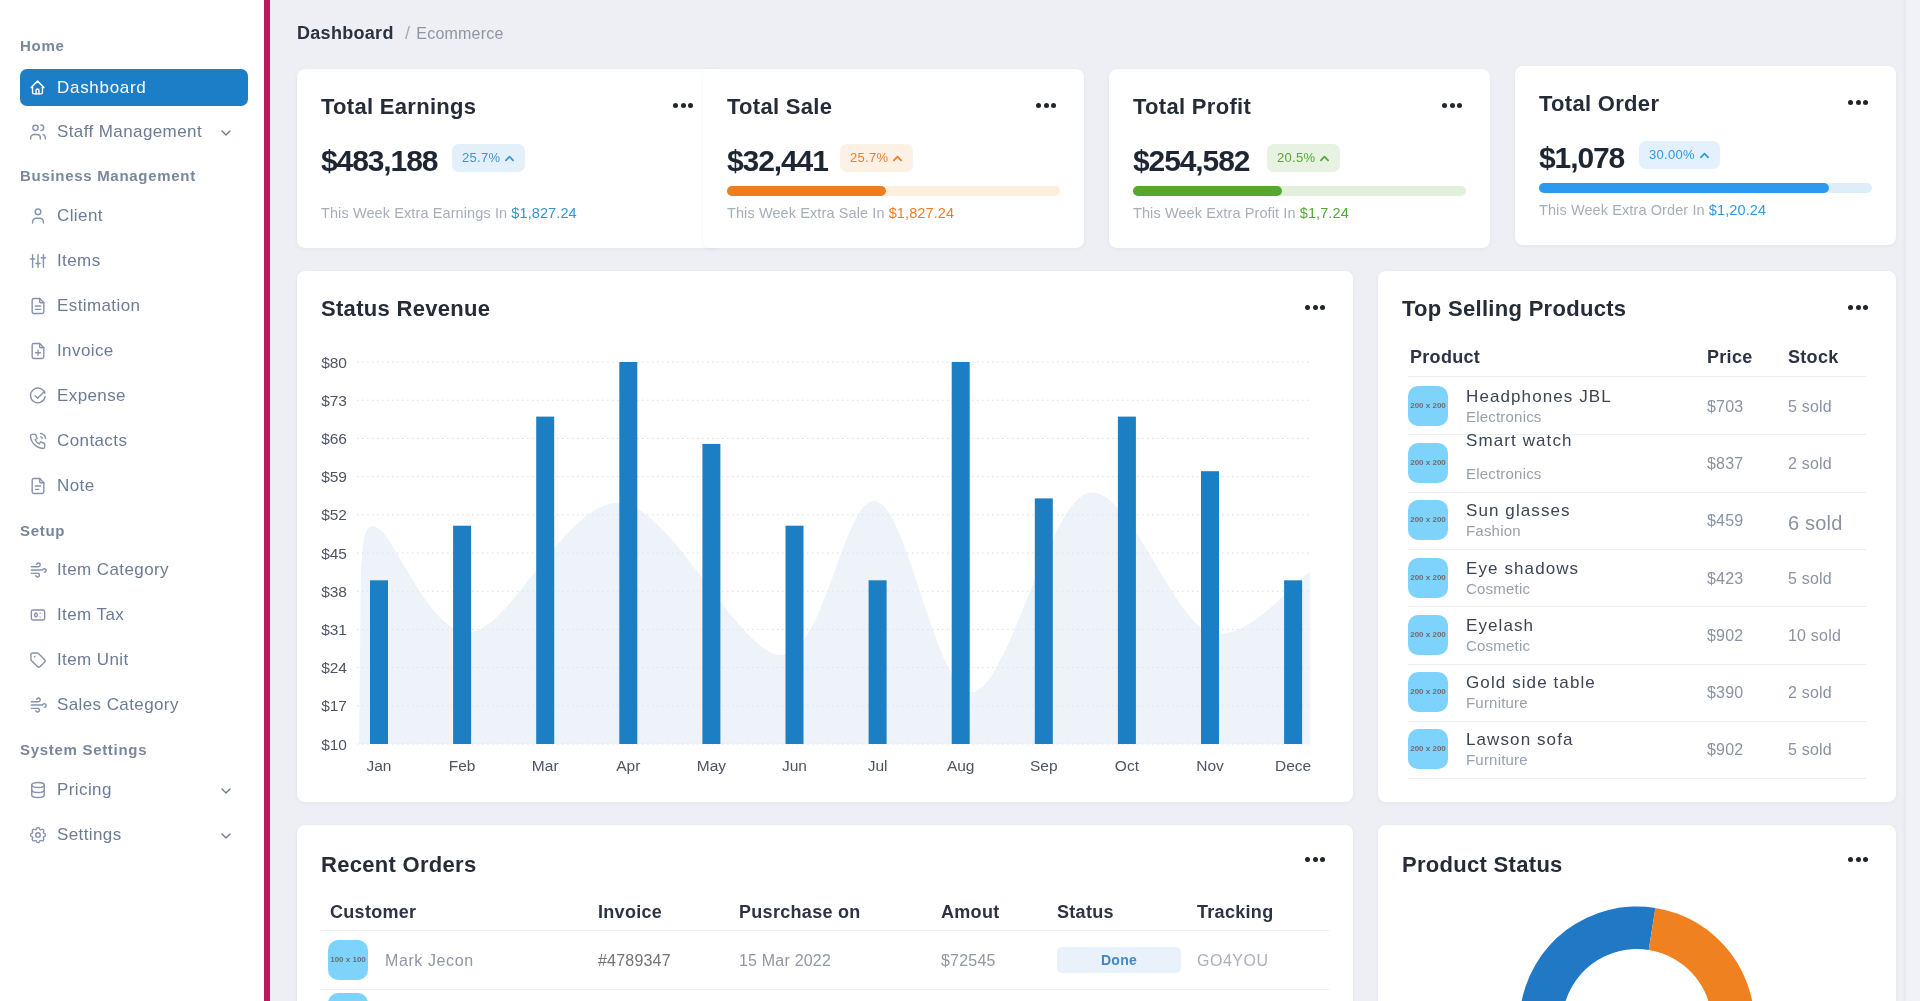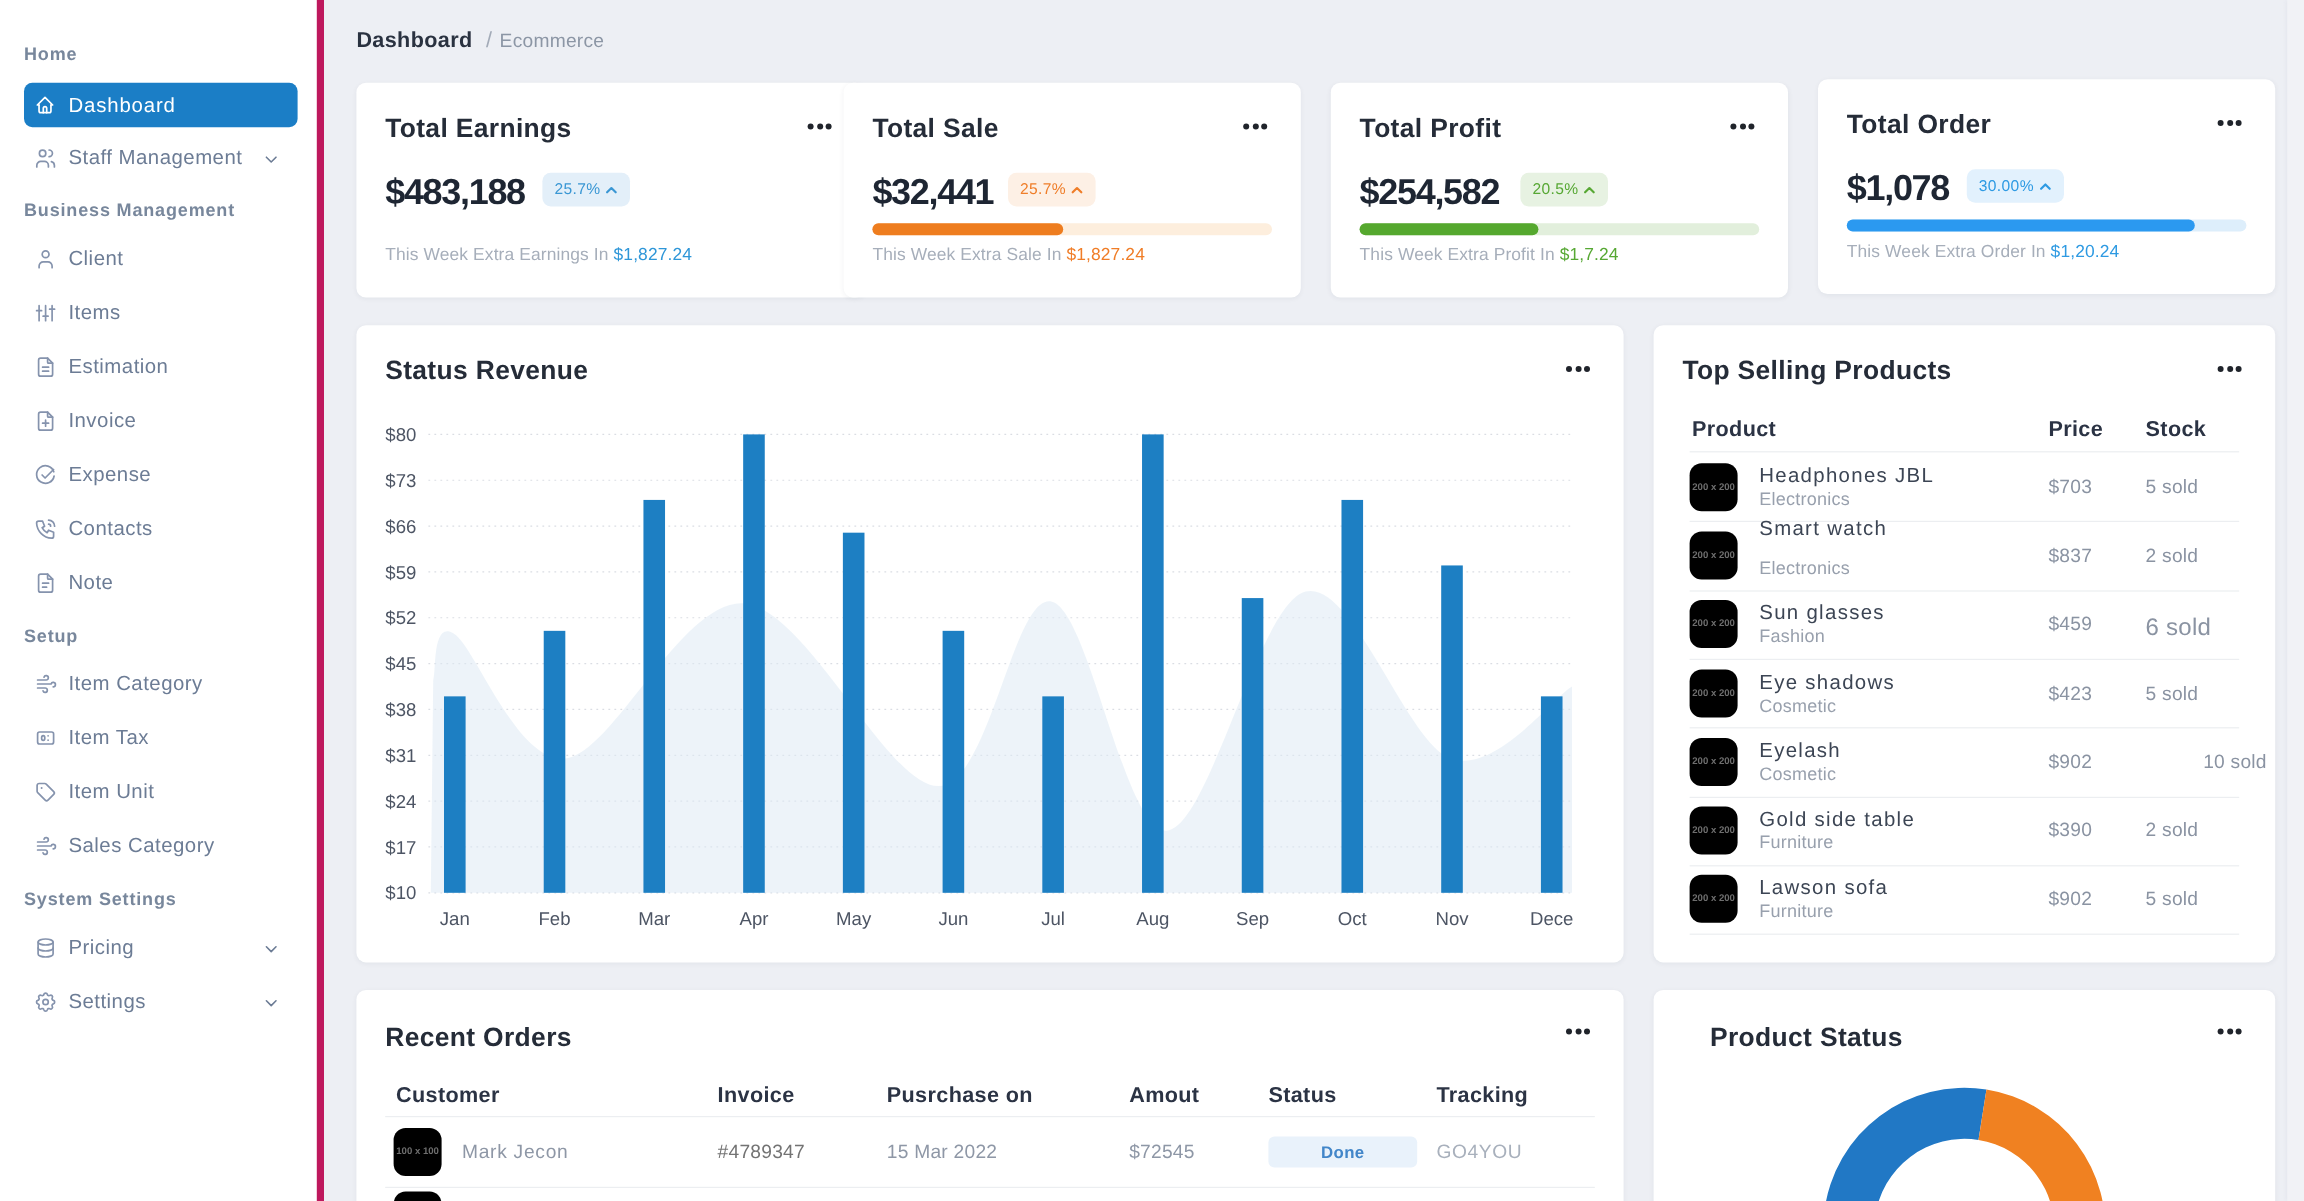--- a/index.html
+++ b/index.html
@@ -21,21 +21,21 @@
 .ctitle { position:absolute; left:24px; top:25px; font-size:22px; font-weight:bold; color:#252c38; letter-spacing:0.3px; }
 .dots { position:absolute; right:28px; top:34px; height:8px; }
 .dots i { display:inline-block; width:5px; height:5px; border-radius:50%; background:#20242b; margin-left:2.5px; vertical-align:top; }
 .statval { position:absolute; left:24px; top:75px; font-size:30px; font-weight:bold; color:#1e2633; letter-spacing:-1.1px; }
 .badge { position:absolute; top:75px; height:28px; border-radius:7px; font-size:13px; line-height:28px; padding:0 25px 0 10px; letter-spacing:0.3px; }
 .badge svg { position:absolute; right:10px; top:10px; }
 .track { position:absolute; left:24px; top:117px; height:10px; border-radius:5px; width:333px; }
 .fill { position:absolute; left:0; top:0; height:10px; border-radius:5px; }
 .stattxt { position:absolute; left:24px; top:136px; font-size:14.5px; color:#a6aeba; letter-spacing:0.1px; }
 .thead { font-size:18px; font-weight:bold; color:#2b3344; letter-spacing:0.3px; position:absolute; }
-.pimg { position:absolute; width:40px; height:40px; background:#000000; border-radius:10px; color:#6e6e6e; font-size:8px; font-weight:bold; text-align:center; line-height:40px; letter-spacing:0; }
+.pimg { position:absolute; width:40px; height:40px; background:#7dd3fc; border-radius:10px; color:#6e6e6e; font-size:8px; font-weight:bold; text-align:center; line-height:40px; letter-spacing:0; }
 .pname { font-size:17px; color:#3c4554; letter-spacing:1.1px; position:absolute; }
 .pcat { font-size:15px; color:#98a0ad; letter-spacing:0.2px; position:absolute; }
 .rowline { position:absolute; height:1px; background:#eceef1; }
 </style>
 </head>
 <body>
 <div style="position:absolute; right:0; top:0; width:14px; height:1001px; background:#f1f2f6; box-shadow:-2px 0 3px rgba(120,125,150,0.06); z-index:50;"></div>
 
 <div class="sidebar">
   <div class="slabel" style="top:37px;">Home</div>
@@ -329,21 +329,21 @@
       <div class="pimg" style="left:30px; top:287px;">200 x 200</div>
       <div class="pname" style="left:88px; top:288px;">Eye shadows</div>
       <div class="pcat" style="left:88px; top:309px;">Cosmetic</div>
       <div class="pcat" style="left:329px; top:299px; font-size:16px; color:#8a93a2;">$423</div>
       <div class="pcat" style="left:410px; top:299px; font-size:16px; color:#8a93a2;">5 sold</div>
       <div class="rowline" style="left:30px; top:335px; width:458px;"></div>
       <div class="pimg" style="left:30px; top:344px;">200 x 200</div>
       <div class="pname" style="left:88px; top:345px;">Eyelash</div>
       <div class="pcat" style="left:88px; top:366px;">Cosmetic</div>
       <div class="pcat" style="left:329px; top:356px; font-size:16px; color:#8a93a2;">$902</div>
-      <div class="pcat" style="left:410px; top:356px; font-size:16px; color:#8a93a2;margin-left:48px;">10 sold</div>
+      <div class="pcat" style="left:410px; top:356px; font-size:16px; color:#8a93a2;">10 sold</div>
       <div class="rowline" style="left:30px; top:393px; width:458px;"></div>
       <div class="pimg" style="left:30px; top:401px;">200 x 200</div>
       <div class="pname" style="left:88px; top:402px;">Gold side table</div>
       <div class="pcat" style="left:88px; top:423px;">Furniture</div>
       <div class="pcat" style="left:329px; top:413px; font-size:16px; color:#8a93a2;">$390</div>
       <div class="pcat" style="left:410px; top:413px; font-size:16px; color:#8a93a2;">2 sold</div>
       <div class="rowline" style="left:30px; top:450px; width:458px;"></div>
       <div class="pimg" style="left:30px; top:458px;">200 x 200</div>
       <div class="pname" style="left:88px; top:459px;">Lawson sofa</div>
       <div class="pcat" style="left:88px; top:480px;">Furniture</div>
@@ -368,21 +368,21 @@
   <div style="position:absolute; left:301px; top:127px; font-size:16px; color:#737373; letter-spacing:0.2px;">#4789347</div>
   <div style="position:absolute; left:442px; top:127px; font-size:16px; color:#8e97a6; letter-spacing:0.2px;">15 Mar 2022</div>
   <div style="position:absolute; left:644px; top:127px; font-size:16px; color:#8e97a6; letter-spacing:0.2px;">$72545</div>
   <div style="position:absolute; left:760px; top:122px; width:124px; height:26px; background:#e9f2fb; border-radius:5px; color:#4286c9; font-size:14px; font-weight:bold; text-align:center; line-height:26px; letter-spacing:0.3px;">Done</div>
   <div style="position:absolute; left:900px; top:127px; font-size:16px; color:#a8b0bc; letter-spacing:0.5px;">GO4YOU</div>
   <div class="rowline" style="left:24px; top:164px; width:1008px;"></div>
   <div class="pimg" style="left:31px; top:168px;">100 x 100</div>
 </div>
 
 <div class="card" style="left:1378px; top:825px; width:518px; height:531px; overflow:hidden;">
-  <div class="ctitle" style="top:27px;margin-left:23px;">Product Status</div>
+  <div class="ctitle" style="top:27px;">Product Status</div>
   <div class="dots" style="top:32px;"><i></i><i></i><i></i></div>
   <svg width="260" height="176" viewBox="0 0 260 176" style="position:absolute; left:129px; top:0px;">
     <g transform="translate(130,199)">
       <path id="arcblue" fill="#2178c5" d="M-10.24,117.05A117.5,117.5 0 1 1 18.38,-116.05L11.73,-74.08A75,75 0 1 0 -6.54,74.71Z"></path>
       <path id="arcorange" fill="#f08121" d="M18.38,-116.05A117.5,117.5 0 0 1 -10.24,117.05L-6.54,74.71A75,75 0 0 0 11.73,-74.08Z"></path>
     </g>
   </svg>
 </div>
 
 </body></html>

